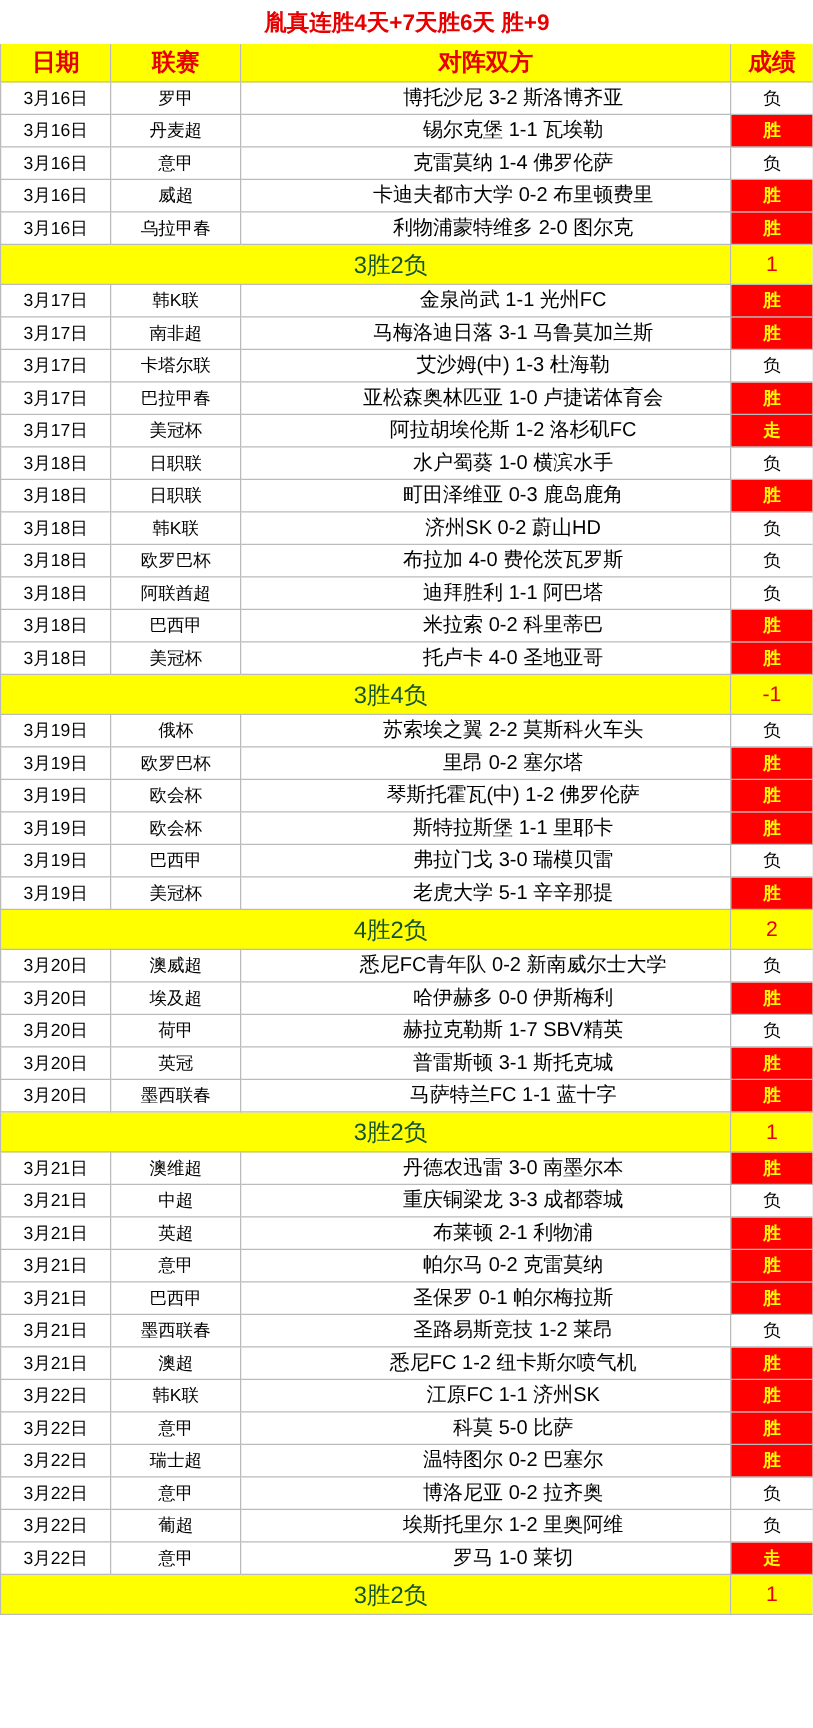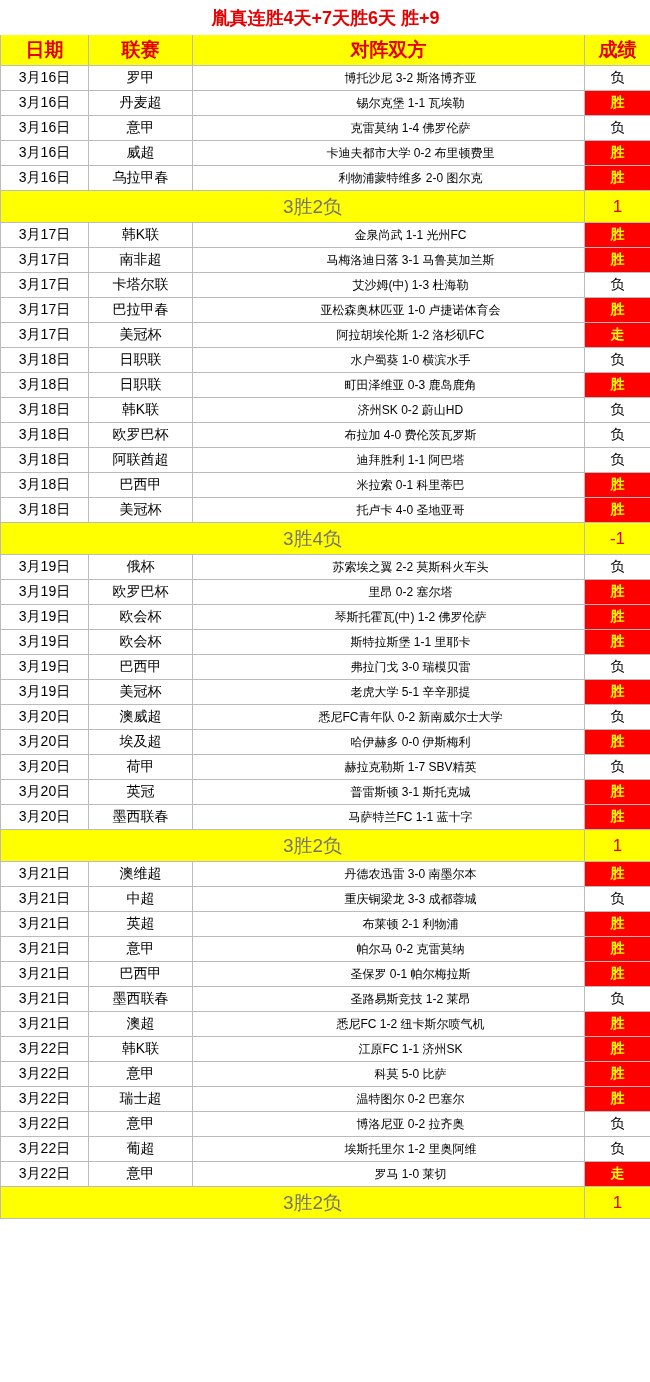--- a/index.html
+++ b/index.html
@@ -10,23 +10,23 @@
   .title-row td{background:#ffffff;border:1px solid #ffffff;color:#e60000;font-weight:bold;font-size:18px;height:34px;}
   .head-row td{background:#ffff00;color:#e60000;font-weight:bold;font-size:19px;height:30px;border:1px solid #bbbbbb;}
   .c-date{width:88px;}
   .c-league{width:104px;}
   .c-match{width:392px;}
   .c-res{width:66px;}
   .res-win{background:#ff0000;color:#ffff00;font-weight:bold;}
   .res-lose{background:#ffffff;color:#000000;}
   .res-draw{background:#ff0000;color:#ffff00;font-weight:bold;}
   .sum-row td{background:#ffff00;height:32px;}
-  .sum-row .sum-text{color:#737373;font-size:19px;font-weight:normal;padding-left:40px;}
+  .sum-row .sum-text{color:#14532d;font-size:19px;font-weight:normal;padding-left:40px;}
   .sum-row .sum-val{color:#e60000;font-size:17px;font-weight:normal;}
-  .match{font-size:12px;letter-spacing:0px;padding-left:44px;}
+  .match{font-size:16px;letter-spacing:0px;padding-left:44px;}
 </style>
 </head>
 <body>
 
 <div class="sheet">
   <table>
     <colgroup>
       <col class="c-date">
         <col class="c-league">
         <col class="c-match">
@@ -132,21 +132,21 @@
         </tr>
         <tr>
           <td>3月18日</td>
           <td>阿联酋超</td>
           <td class="match">迪拜胜利  1-1  阿巴塔</td>
           <td class="res-lose">负</td>
         </tr>
         <tr>
           <td>3月18日</td>
           <td>巴西甲</td>
-          <td class="match">米拉索  0-1  科里蒂巴</td>
+          <td class="match">米拉索  0-2  科里蒂巴</td>
           <td class="res-win">胜</td>
         </tr>
         <tr>
           <td>3月18日</td>
           <td>美冠杯</td>
           <td class="match">托卢卡  4-0  圣地亚哥</td>
           <td class="res-win">胜</td>
         </tr>
         <tr class="sum-row">
           <td colspan="3" class="sum-text">3胜4负</td>
@@ -180,20 +180,24 @@
           <td>3月19日</td>
           <td>巴西甲</td>
           <td class="match">弗拉门戈  3-0  瑞模贝雷</td>
           <td class="res-lose">负</td>
         </tr>
         <tr>
           <td>3月19日</td>
           <td>美冠杯</td>
           <td class="match">老虎大学  5-1  辛辛那提</td>
           <td class="res-win">胜</td>
+        </tr>
+        <tr class="sum-row">
+          <td colspan="3" class="sum-text">4胜2负</td>
+          <td class="sum-val">2</td>
         </tr>
         <tr>
           <td>3月20日</td>
           <td>澳威超</td>
           <td class="match">悉尼FC青年队  0-2  新南威尔士大学</td>
           <td class="res-lose">负</td>
         </tr>
         <tr>
           <td>3月20日</td>
           <td>埃及超</td>

